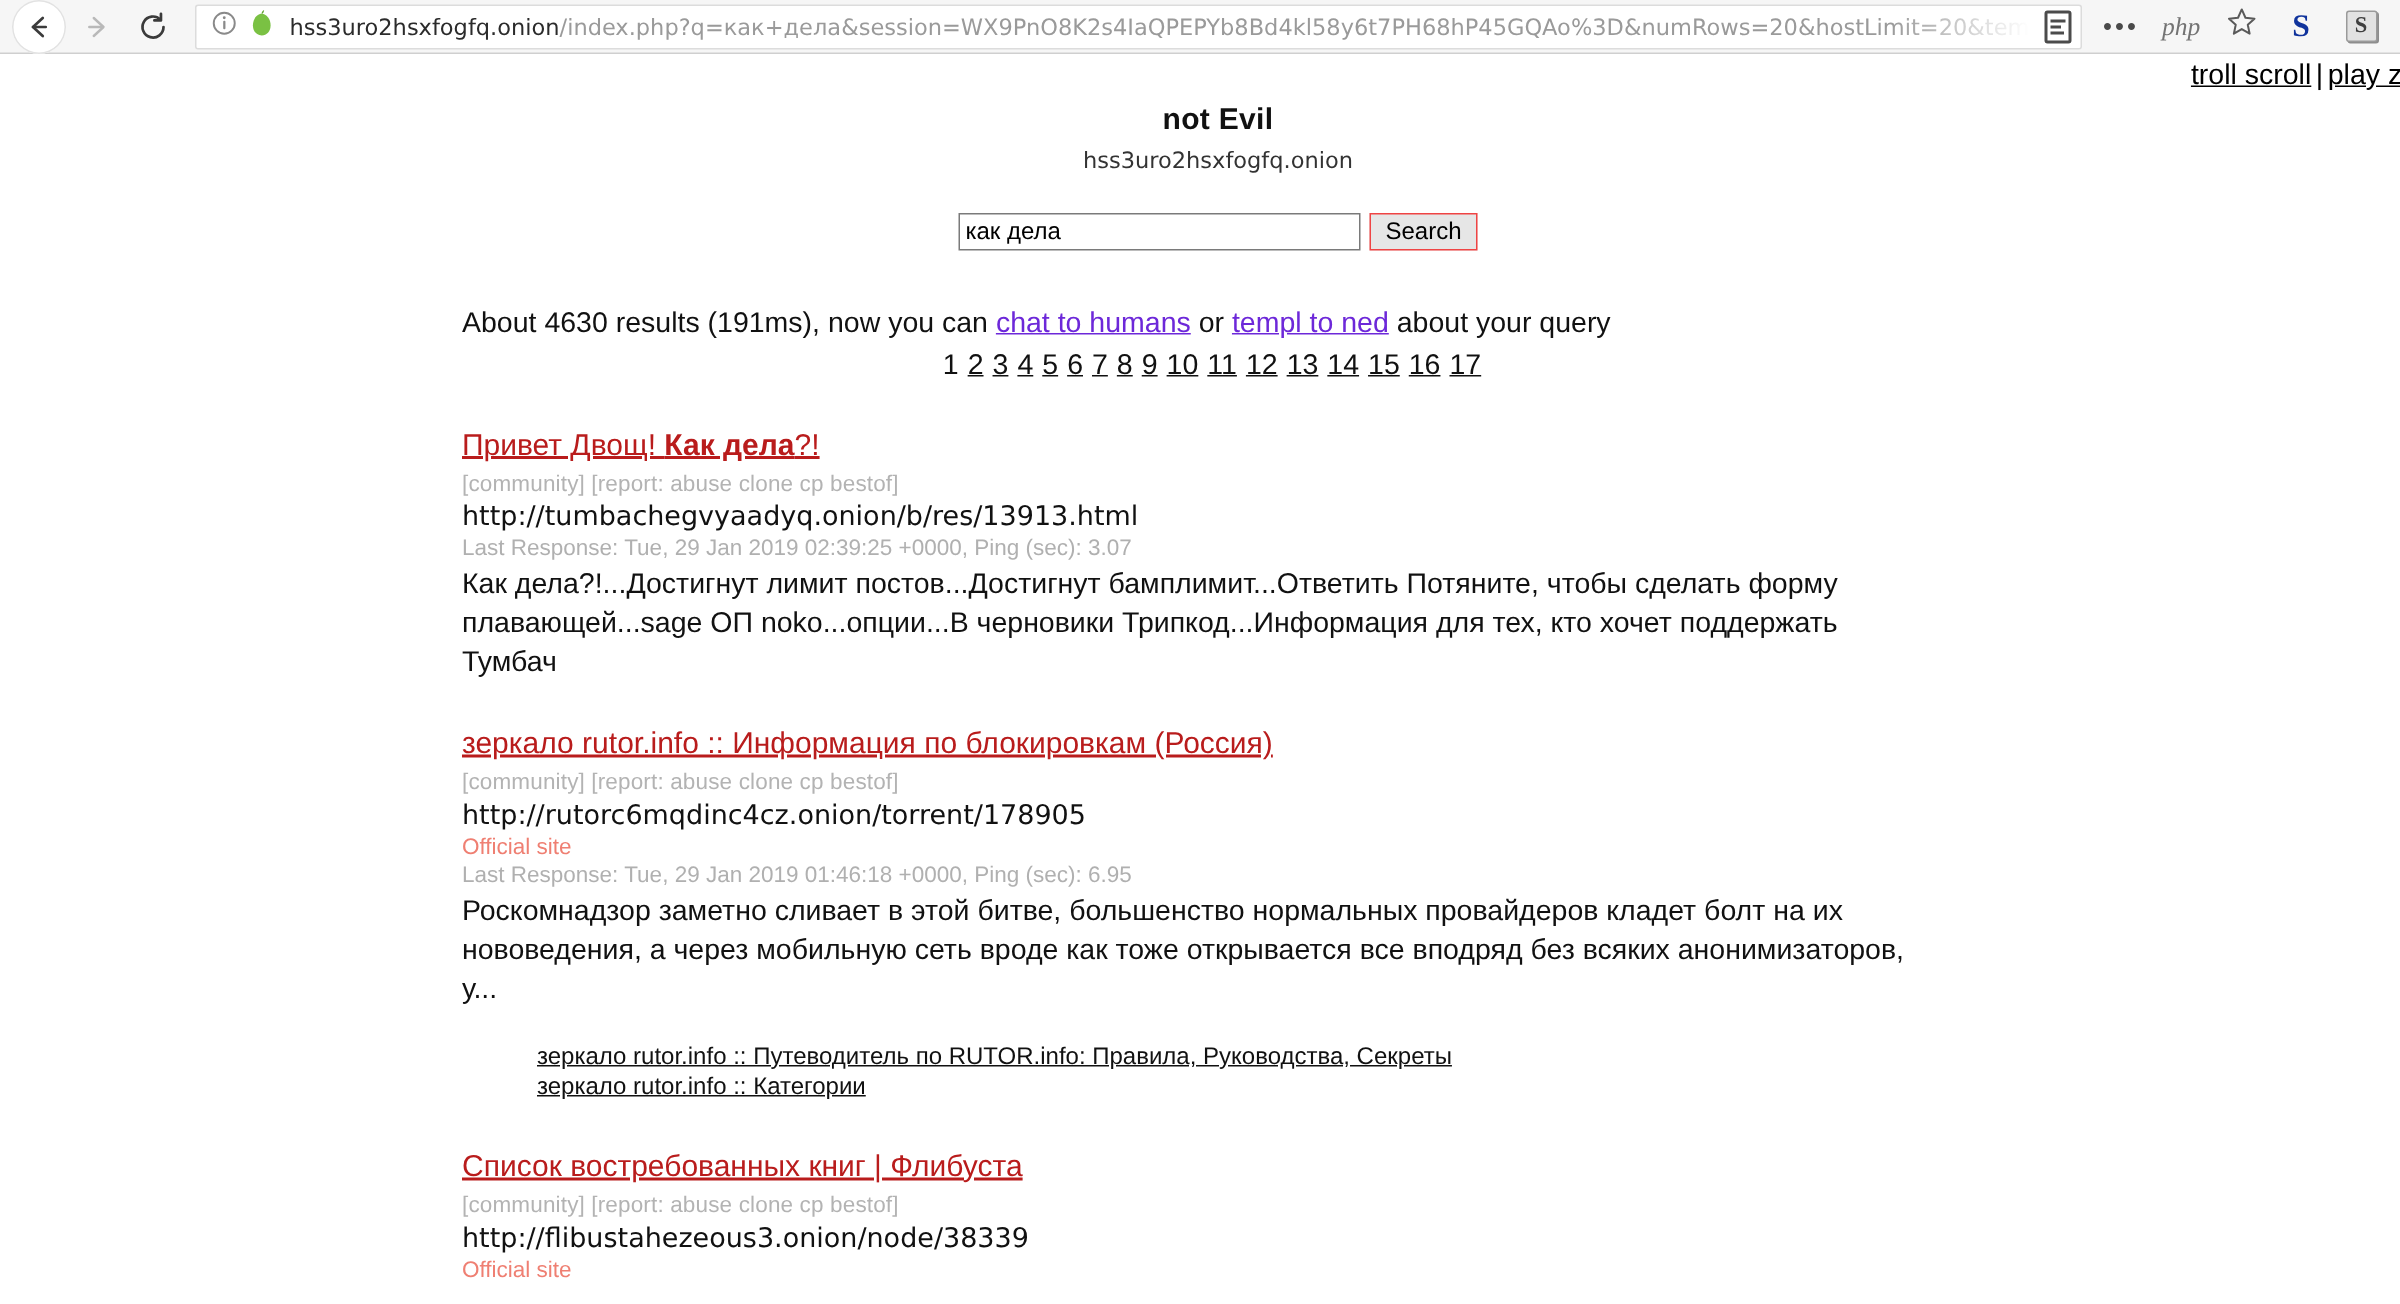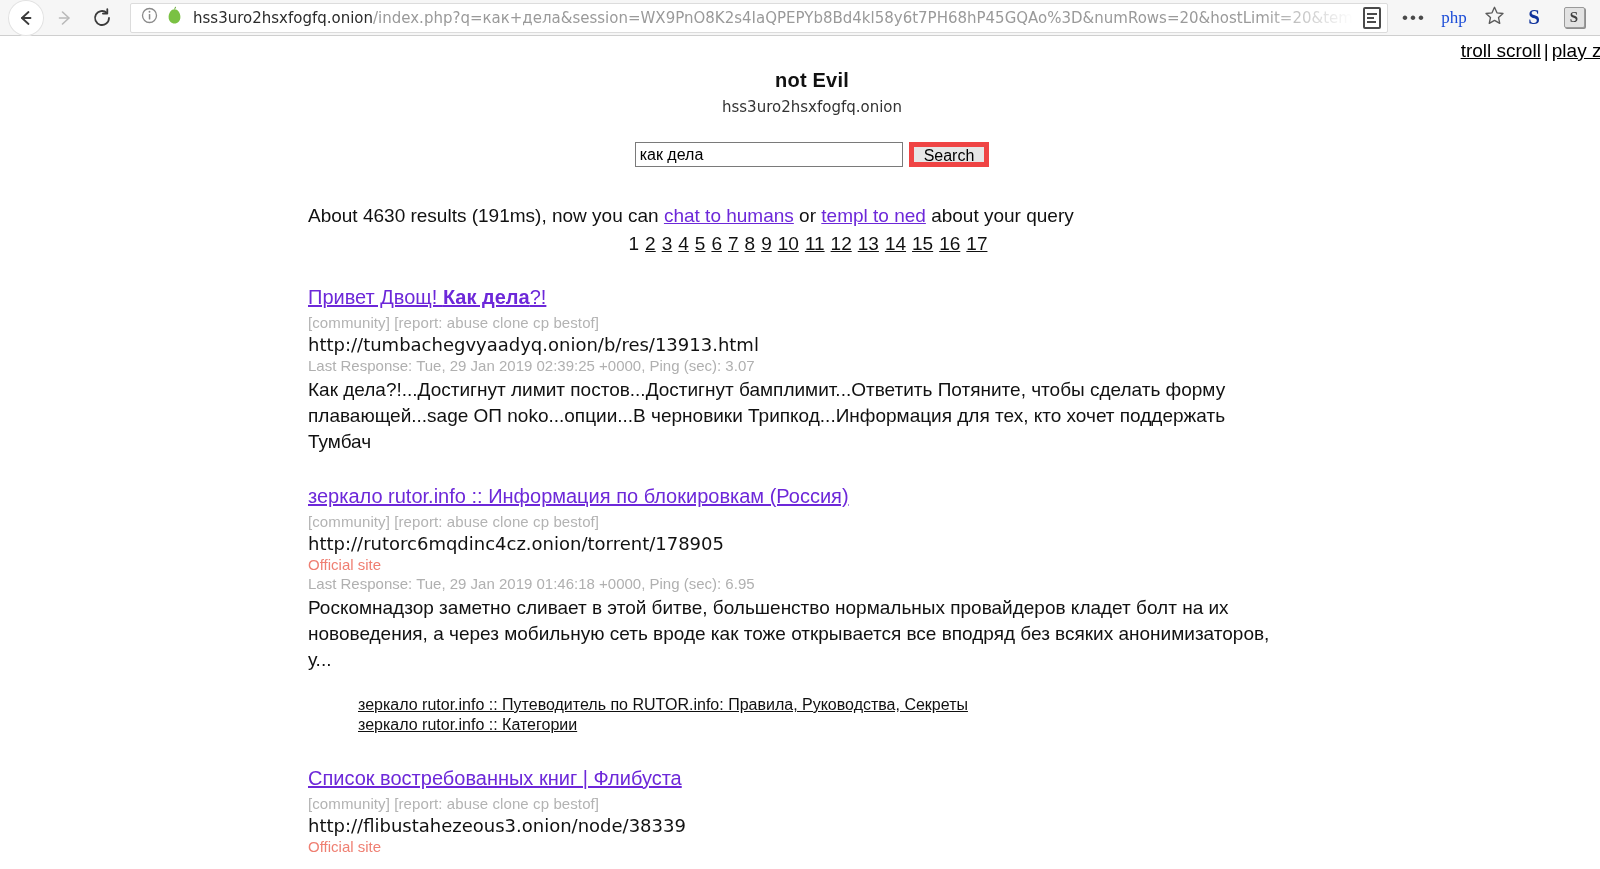--- a/index.html
+++ b/index.html
@@ -76,21 +76,21 @@
     flex: 0 0 auto; padding-right: 6px; padding-left: 6px;
   }
   .chrome-right .cbtn {
     width: 40px; height: 36px;
     display: flex; align-items: center; justify-content: center;
     color: #4a4a4a;
   }
   .dots { letter-spacing: 2px; font-size: 17px; color: #4a4a4a; line-height: 1; }
   .php-badge {
     font-family: "Liberation Serif", serif;
-    font-size: 17px; color: #1d4ed8;
+    font-style: italic; font-size: 17px; color: #737373;
   }
   .star { font-size: 21px; color: #5a5a5a; }
   .s-blue { font-family: "Liberation Serif", serif; font-weight: bold; font-size: 21px; color: #10339c; }
   .s-gray {
     width: 21px; height: 21px; background: #e2e2e2;
     border: 1px solid #9a9a9a; border-radius: 2px;
     display: flex; align-items: center; justify-content: center;
     font-family: "Liberation Serif", serif; font-weight: bold; font-size: 15px; color: #3f3f3f;
     box-shadow: 1px 1px 0 #8d8d8d;
   }
@@ -135,21 +135,21 @@
     font-family: "Liberation Sans", sans-serif;
     outline: none;
     background: #fff;
   }
   .search-button {
     margin-left: 6px;
     height: 25px;
     padding: 0 10px;
     font-size: 16px;
     background: #e6e6e6;
-    border: 5px solid #ef4444;
+    border: 1px solid #ef4444;
     color: #000;
     font-family: "Liberation Sans", sans-serif;
     cursor: pointer;
   }
   .radio-row {
     margin-top: 8px;
     font-size: 18px;
     color: #000;
     display: flex; align-items: center; justify-content: center;
     gap: 0px;
@@ -178,21 +178,21 @@
     margin-left: 1276px;
     transform: translateX(-1276px);
     text-align: center;
     width: 1000px;
   }
   .pagination a { color: #111; text-decoration: underline; margin: 0 3px; }
   .pagination .current { color: #111; text-decoration: none; margin: 0 3px; }
 
   .result { margin-top: 30px; }
   .result-title {
-    font-size: 20px; color: #6d28d9;
+    font-size: 20px; color: #b91c1c;
     display: inline-block;
     line-height: 1.25;
   }
   .result-title b { font-weight: bold; }
   .tags {
     font-size: 15px; color: #b3b3b3; margin-top: 4px;
     letter-spacing: 0.1px;
   }
   .result-url {
     font-size: 18px; color: #111; margin-top: 3px;

